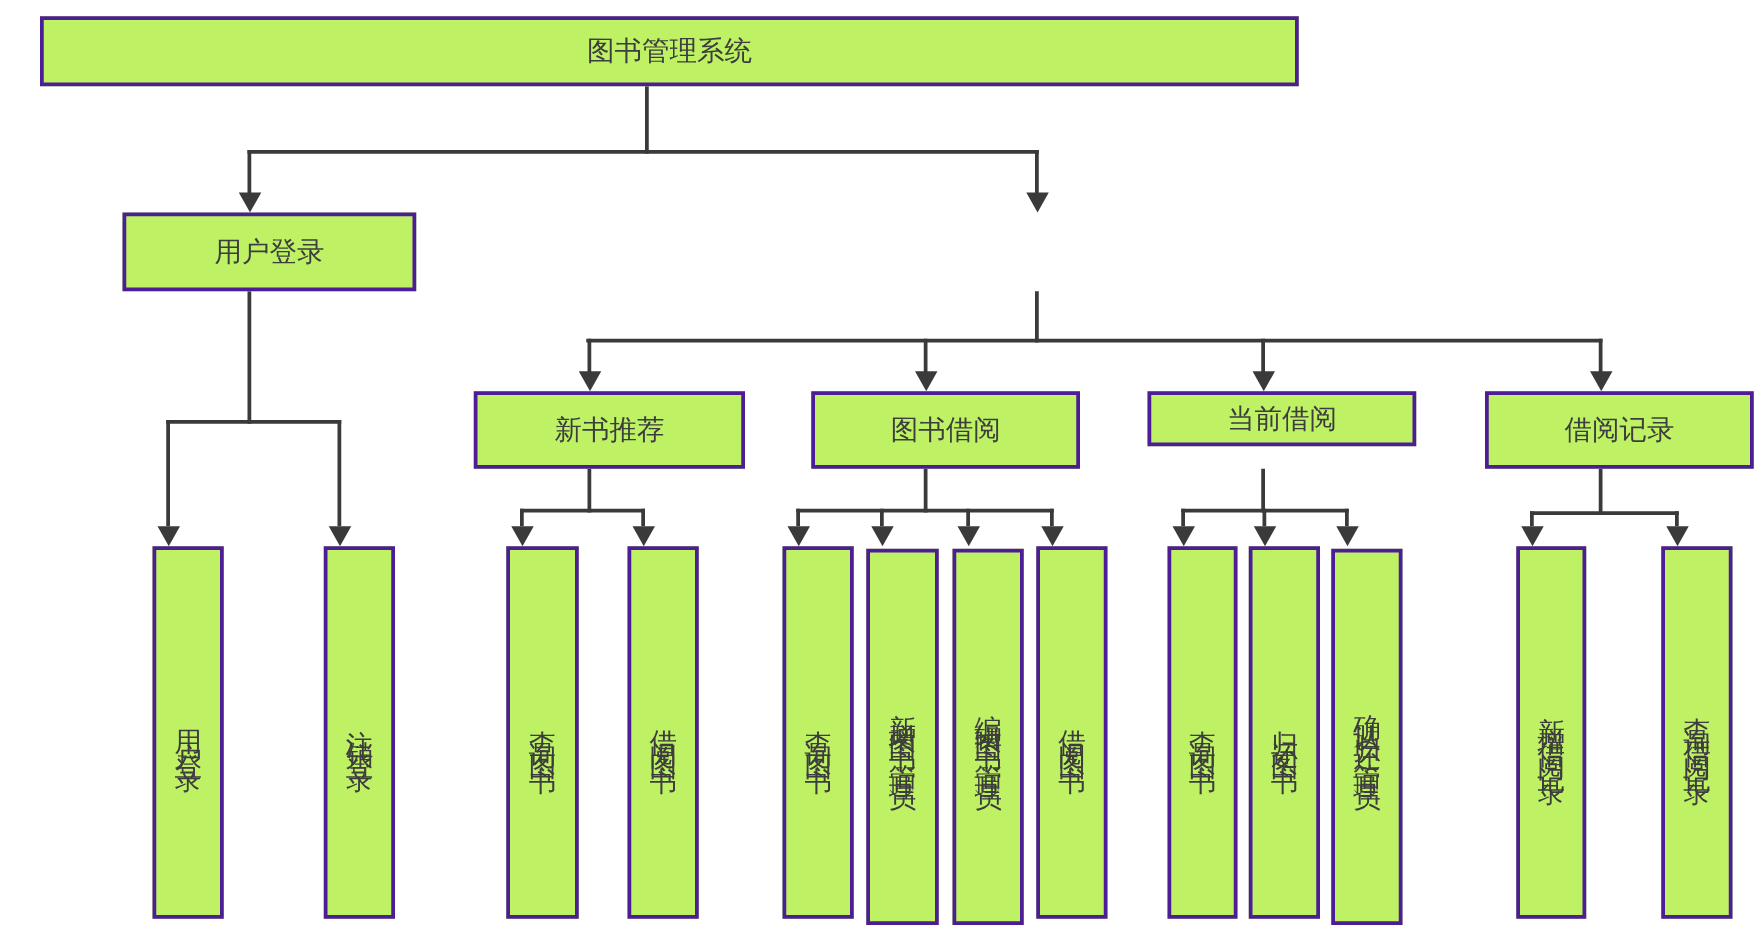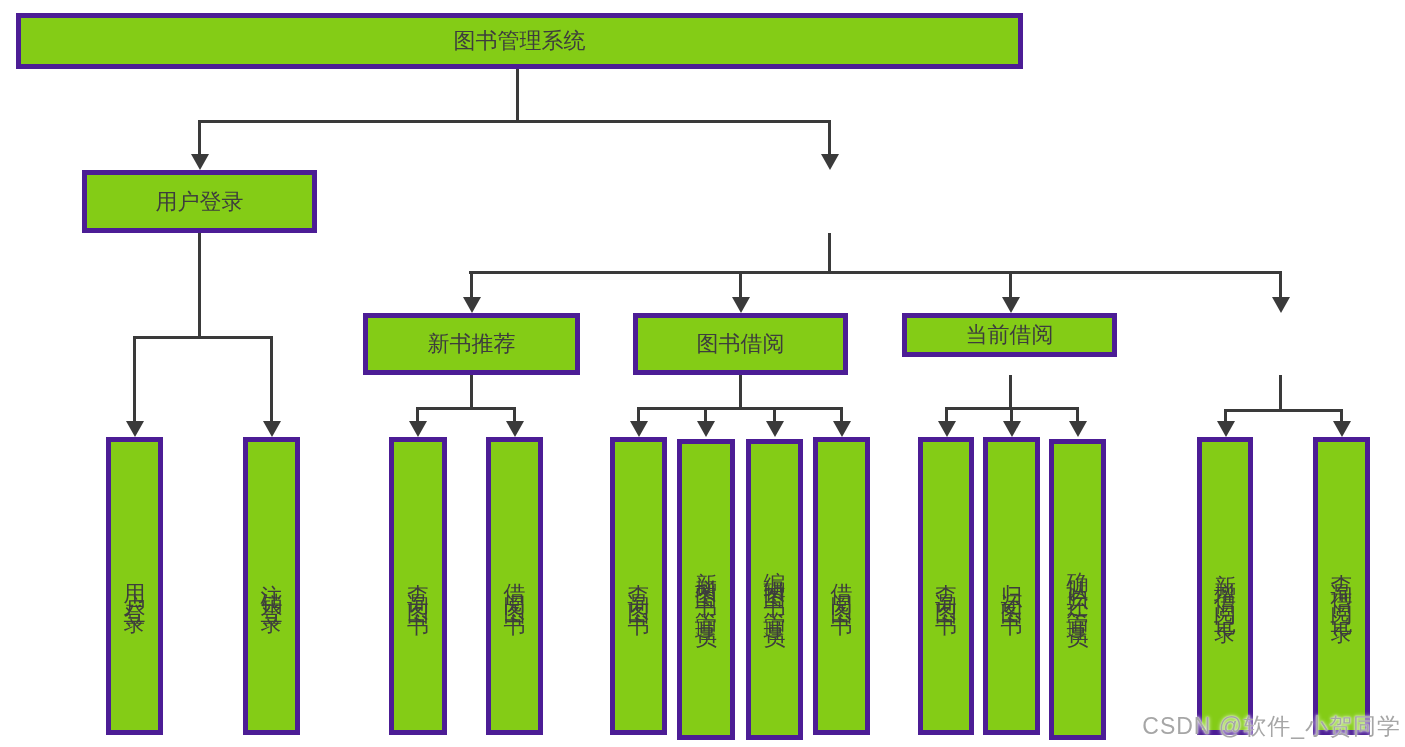--- a/index.html
+++ b/index.html
@@ -7,26 +7,27 @@
   .canvas{
     position:relative;
     width:1405px;height:747px;
     background:#ffffff;
     font-family:"Liberation Sans", sans-serif;
     overflow:hidden;
   }
   .box{
     position:absolute;
     box-sizing:border-box;
-    border:5px solid #4c1d95;
-    background:#84cc16;
+    border:3px solid #4c1d95;
+    background:#bef264;
     display:flex;
     align-items:center;
     justify-content:center;
     z-index:2;
+    margin-left:16px;
   }
   .box .lbl{
     color:#3d3d3d;
     font-size:22px;
     line-height:1;
     white-space:nowrap;
   }
   .vnode .lbl{
     writing-mode:vertical-rl;
     text-orientation:mixed;
@@ -98,20 +99,23 @@
 
   <div class="box hnode" style="left:363px;top:313px;width:217px;height:62px">
     <span class="lbl">新书推荐</span>
   </div>
   <div class="box hnode" style="left:633px;top:313px;width:215px;height:62px">
     <span class="lbl">图书借阅</span>
   </div>
   <div class="box hnode" style="left:902px;top:313px;width:215px;height:44px">
     <span class="lbl">当前借阅</span>
   </div>
+  <div class="box hnode" style="left:1172px;top:313px;width:215px;height:62px">
+    <span class="lbl">借阅记录</span>
+  </div>
 
   <div class="ln" style="left:470px;top:375px;width:3px;height:35px"></div>
   <div class="ln" style="left:416px;top:407px;width:100px;height:3px"></div>
   <div class="ln" style="left:416px;top:407px;width:3px;height:14px"></div>
   <div class="arrowhead" style="left:409px;top:421px"></div>
   <div class="ln" style="left:513px;top:407px;width:3px;height:14px"></div>
   <div class="arrowhead" style="left:506px;top:421px"></div>
 
   <div class="ln" style="left:739px;top:375px;width:3px;height:35px"></div>
   <div class="ln" style="left:637px;top:407px;width:206px;height:3px"></div>
@@ -177,15 +181,14 @@
     <span class="lbl" style="letter-spacing:8px">确认归还（管理员）</span>
   </div>
 
   <div class="box vnode" style="left:1197px;top:437px;width:56px;height:298px">
     <span class="lbl">新增借阅记录</span>
   </div>
   <div class="box vnode" style="left:1313px;top:437px;width:57px;height:298px">
     <span class="lbl">查询借阅记录</span>
   </div>
 
-  <div class="watermark">CSDN @软件_小贺同学</div>
 
 </div>
 
 </body></html>

